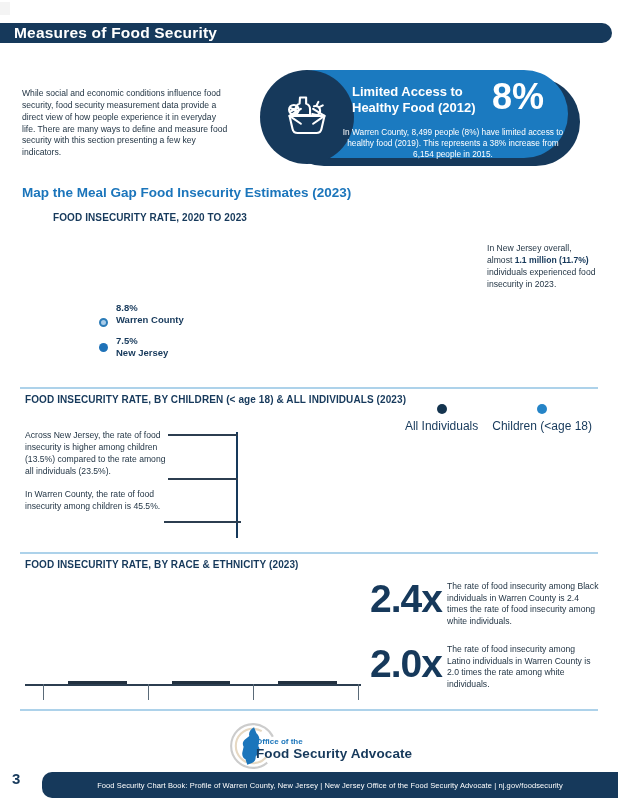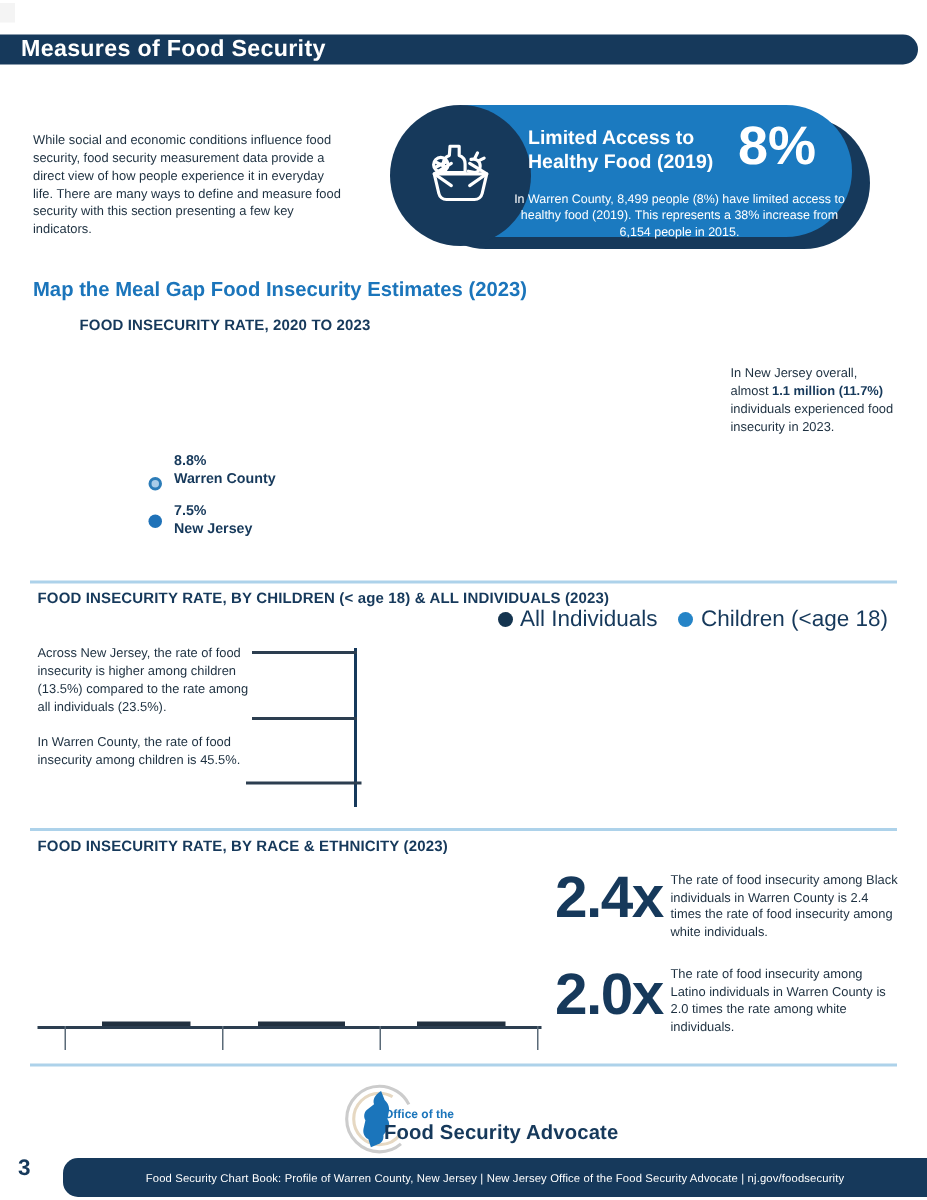--- a/index.html
+++ b/index.html
@@ -45,21 +45,21 @@
   .note-col { left:487px; top:242px; width:111px; font-size:8.6px; line-height:1.4; color:#1d3040; }
   .note-col .para + .para { margin-top:12px; }
   .note-col b { color:#16395b; }
 
   .divider { height:2px; background:#add2ea; left:20px; width:578px; }
   .div1 { top:387px; } .div2 { top:552px; } .div3 { top:709px; }
 
   
   .sec2-title { left:25px; top:394px; width:430px; }
   .legend { right:26px; top:404px; display:flex; gap:14px; align-items:center; }
-  .legend .item { display:flex; align-items:center; gap:5px; font-size:15px; color:#16395b; }
+  .legend .item { display:flex; align-items:center; gap:5px; font-size:12px; color:#16395b;flex-direction:column; }
   .legend .ldot { width:10px; height:10px; border-radius:50%; }
   .ldot-all { background:#14344f; }
   .ldot-child { background:#2584c7; }
   .sec2-text { left:25px; top:429px; width:150px; font-size:8.6px; line-height:1.4; color:#1d3040; }
   .sec2-text .para + .para { margin-top:11px; }
 
   .line { background:#2c3e50; }
   .vaxis2 { left:236px; top:432px; width:2px; height:106px; background:#16395b; }
   .h2a { left:168px; top:434px; width:70px; height:1.5px; }
   .h2b { left:168px; top:478px; width:70px; height:1.5px; }
@@ -116,21 +116,21 @@
           <path d="M13 24 l8 4 M13 28 l8 -4"></path>
           <path d="M40 22 c4 -1 7 1.5 7 5 0 2.5 -1.5 4.5 -4 5 l-5 -1"></path>
           <path d="M43 21 l2 -4 M46 23 l4 -2"></path>
           <path d="M12 33 L25 42 M52 33 L39 42 M12 33 L25 25 M52 33 L39 25"></path>
           <path d="M12 33 h40 l-3.5 15 c-.6 2.7 -3 4.6 -5.8 4.6 H21.3 c-2.8 0 -5.2 -1.9 -5.8 -4.6 z"></path>
         </svg>
       </span>
     </div>
     <div class="title">
       <span>Limited Access to</span><br>
-      <span>Healthy Food (2019)</span>
+      <span>Healthy Food (2012)</span>
     </div>
     <div class="big">8%</div>
     <div class="body">In Warren County, 8,499 people (8%) have limited access to healthy food (2019). This represents a 38% increase from 6,154 people in 2015.</div>
   </div>
 
   <div class="abs sec1-heading">Map the Meal Gap Food Insecurity Estimates (2023)</div>
   <div class="abs sub-heading sh1">FOOD INSECURITY RATE, 2020 TO 2023</div>
 
   <div class="abs dot-label lbl1">
     <span class="dot dot-warren"></span>

